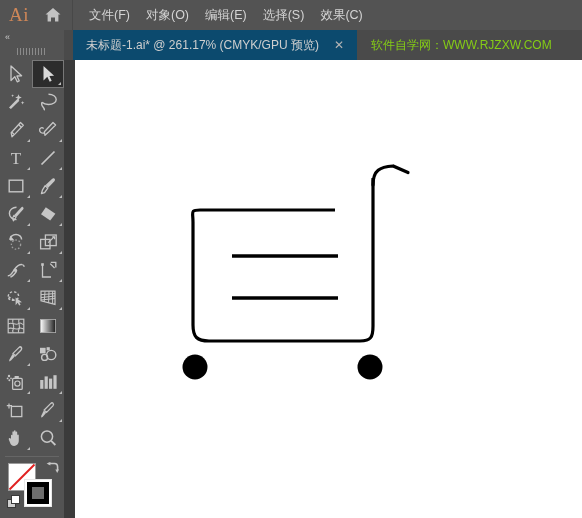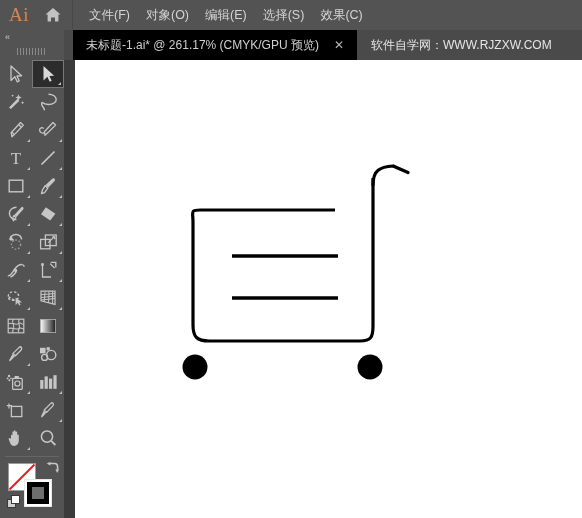--- a/index.html
+++ b/index.html
@@ -70,21 +70,21 @@
   #tabbar {
     position: absolute;
     left: 64px; top: 30px;
     width: 518px; height: 30px;
     background: #4a4a4a;
   }
   #tab-active {
     position: absolute;
     left: 9px; top: 0;
     height: 30px;
-    background: #000000;
+    background: #0c4a6e;
     display: flex;
     align-items: center;
     padding: 0 0 0 13px;
     box-sizing: border-box;
   }
   .tab-title {
     color: #cfcfcf;
     font-size: 12px;
     white-space: nowrap;
     line-height: 30px;
@@ -97,21 +97,21 @@
     width: 12px;
     text-align: center;
     cursor: pointer;
     line-height: 30px;
   }
   #watermark {
     position: absolute;
     left: 307px; top: 0;
     height: 30px;
     line-height: 30px;
-    color: #e5e5e5;
+    color: #84cc16;
     font-size: 12px;
     white-space: nowrap;
   }
 
   
   #toolbar {
     position: absolute;
     left: 0; top: 30px;
     width: 64px;
     height: 488px;

